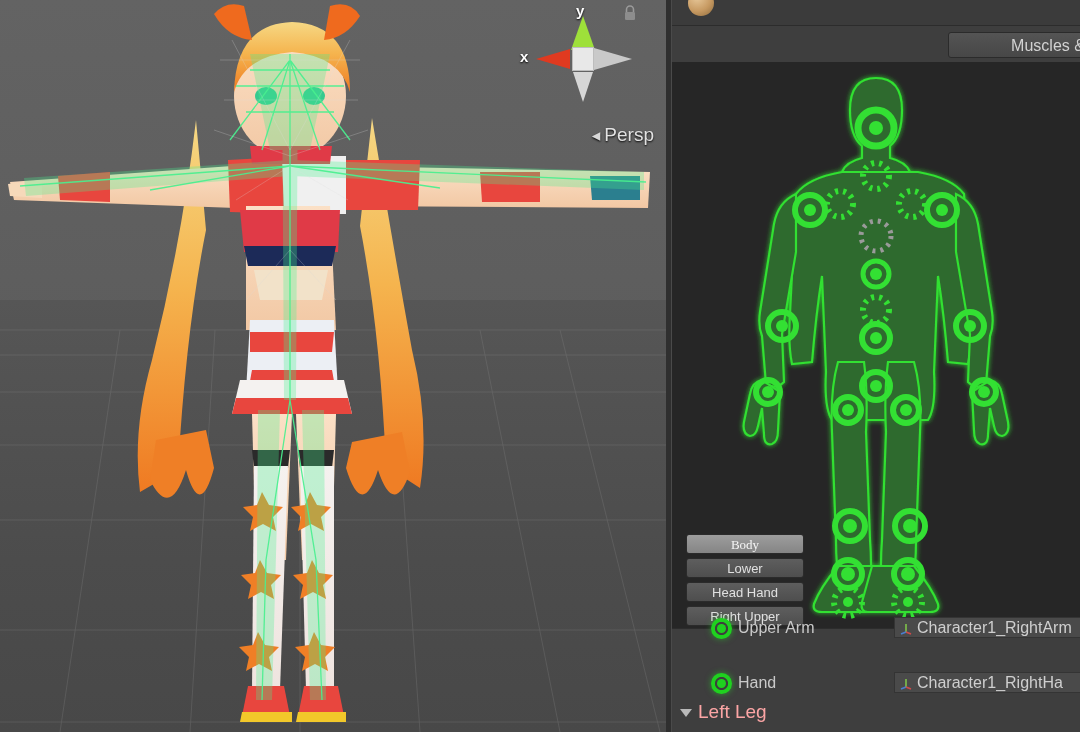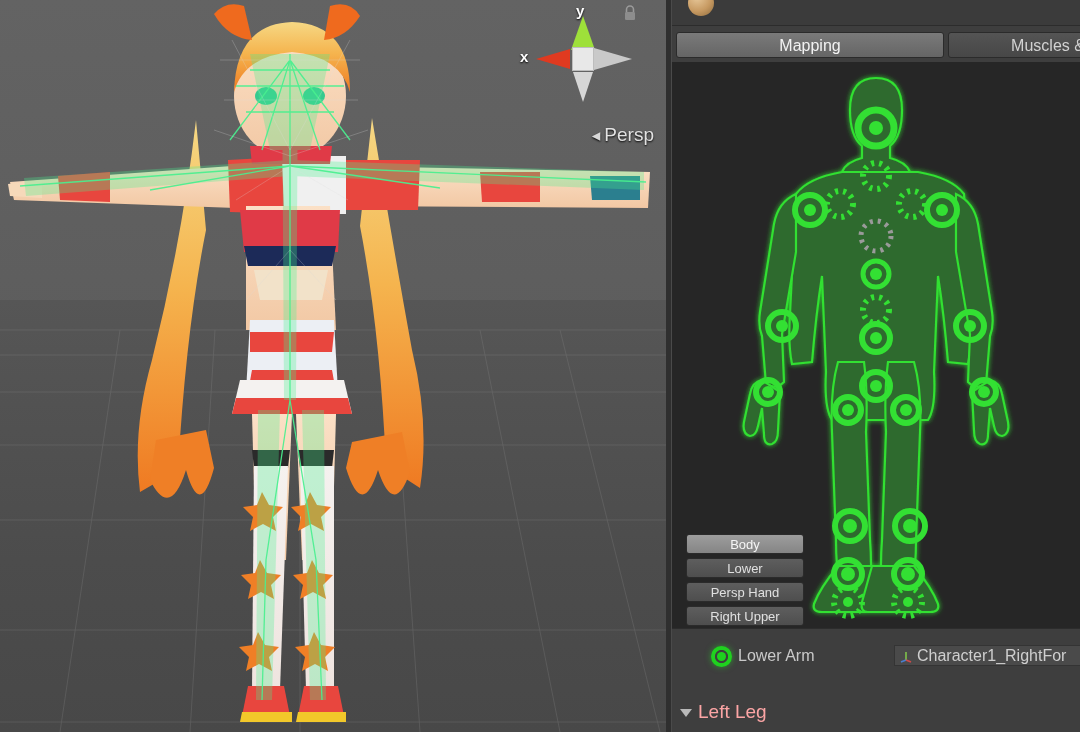--- a/index.html
+++ b/index.html
@@ -118,21 +118,21 @@
   
   #bodypart-buttons {
     position: absolute; left: 14px; top: 472px; width: 124px;
   }
   .bp-btn {
     display: block; width: 118px; height: 20px; margin-bottom: 4px;
     font-size: 13px; line-height: 20px; text-align: center;
     color: #e0e0e0; border: 1px solid #2b2b2b; border-radius: 3px;
     background: linear-gradient(#5e5e5e, #4e4e4e);
   }
-  .bp-btn.selected { background: linear-gradient(#9d9d9d, #858585); color: #f5f5f5; }
+  .bp-btn.selected { background: linear-gradient(#9d9d9d, #858585); color: #f5f5f5; font-family: Liberation Serif, serif; }
 
   
   #bone-list {
     position: absolute; left: 6px; top: 628px; width: 408px; height: 104px;
     background: #3e3e3e; border-top: 1px solid #2c2c2c;
   }
   .bone-row { position: absolute; left: 0; width: 408px; height: 27px; }
   .bone-dot {
     position: absolute; left: 39px; top: 3px; width: 21px; height: 21px;
     border-radius: 50%;
@@ -320,21 +320,20 @@
   </div>
 
   <div id="inspector">
     <div class="panel-divider"></div>
 
     <div id="preview-strip">
       <div id="material-sphere"></div>
     </div>
 
     <div id="tab-bar">
-      <div class="tab active" id="tab-mapping">Mapping</div>
       <div class="tab inactive" id="tab-muscles">Muscles &amp;</div>
     </div>
 
     <div id="avatar-canvas">
       <svg viewBox="0 0 408 566" width="408" height="566">
         <defs>
           <filter id="glow" x="-50%" y="-50%" width="200%" height="200%">
             <feGaussianBlur stdDeviation="2.5" result="b"></feGaussianBlur>
             <feMerge>
                 <feMergeNode in="b"></feMergeNode>
@@ -450,42 +449,56 @@
           <circle cx="236" cy="540" r="14" stroke="#33e033" stroke-width="6" stroke-dasharray="3 5"></circle>
           <circle cx="176" cy="540" r="5" stroke="none" fill="#33e033"></circle>
           <circle cx="236" cy="540" r="5" stroke="none" fill="#33e033"></circle>
         </g>
       </svg>
 
       
       <div id="bodypart-buttons">
         <div class="bp-btn selected">Body</div>
         <div class="bp-btn">Lower</div>
-        <div class="bp-btn">Persp Hand</div>
+        <div class="bp-btn">Head Hand</div>
         <div class="bp-btn">Right Upper</div>
       </div>
     </div>
 
     <div id="bone-list">
 
-
-      <div class="bone-row" style="top:14px">
+      <div class="bone-row" style="top:-14px">
         <div class="bone-dot">
             <span class="core"></span>
           </div>
-        <span class="bone-label">Lower Arm</span>
+        <span class="bone-label">Upper Arm</span>
         <div class="bone-field">
           <svg class="xf-icon" viewBox="0 0 14 14">
             <path d="M7 11 L7 3" stroke="#7fc24a" stroke-width="1.6"></path>
             <path d="M7 11 L2 13" stroke="#4a7fd0" stroke-width="1.6"></path>
             <path d="M7 11 L12 13" stroke="#d04a4a" stroke-width="1.6"></path>
           </svg>
-          <span class="fieldtext">Character1_RightFor</span>
+          <span class="fieldtext">Character1_RightArm</span>
         </div>
       </div>
 
+
+      <div class="bone-row" style="top:41px">
+        <div class="bone-dot">
+            <span class="core"></span>
+          </div>
+        <span class="bone-label">Hand</span>
+        <div class="bone-field">
+          <svg class="xf-icon" viewBox="0 0 14 14">
+            <path d="M7 11 L7 3" stroke="#7fc24a" stroke-width="1.6"></path>
+            <path d="M7 11 L2 13" stroke="#4a7fd0" stroke-width="1.6"></path>
+            <path d="M7 11 L12 13" stroke="#d04a4a" stroke-width="1.6"></path>
+          </svg>
+          <span class="fieldtext">Character1_RightHa</span>
+        </div>
+      </div>
 
       <div class="foldout">
         <span class="tri"></span><span>Left Leg</span>
       </div>
     </div>
   </div>
 </div>
 
 </body></html>

